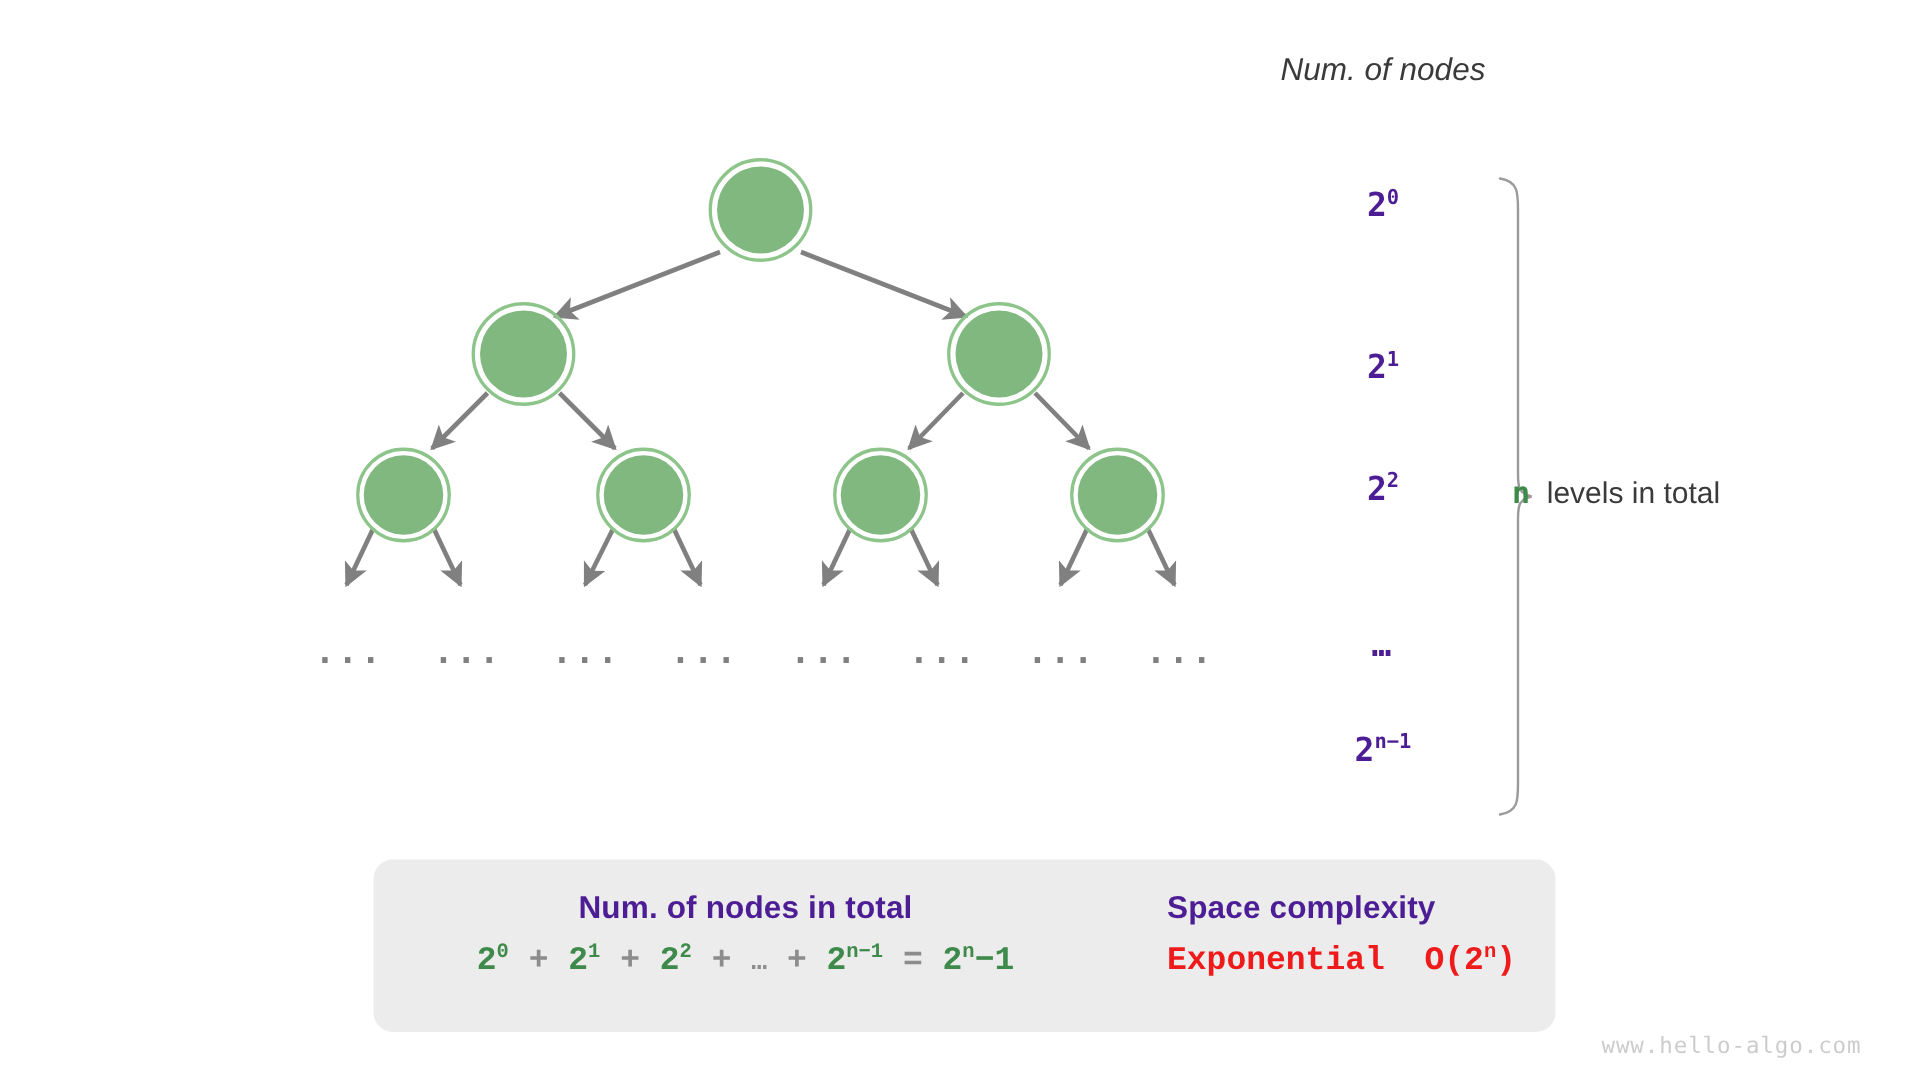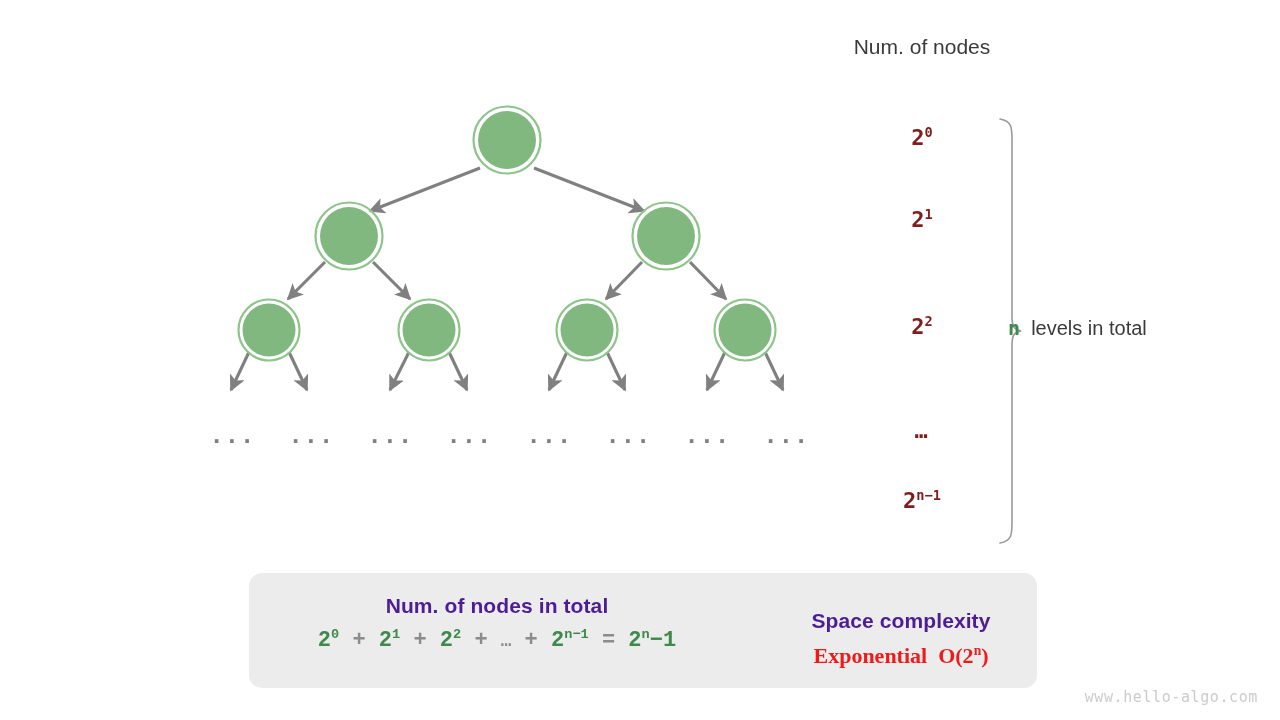--- a/index.html
+++ b/index.html
@@ -32,31 +32,32 @@
   
   .col-header {
     left: 812px;
     top: 32px;
     width: 220px;
     text-align: center;
     font-size: 21px;
     line-height: 29px;
     color: #3a3a3a;
     font-family: "Liberation Sans", sans-serif;
+    font-style: italic;
   }
 
   
   .level-label {
     width: 120px;
     text-align: center;
     left: 862px;
     font-family: "DejaVu Sans Mono", "Liberation Mono", monospace;
     font-weight: bold;
     font-size: 22px;
-    color: #7f1d1d;
+    color: #4c1d95;
     letter-spacing: 0px;
   }
   .level-label sup {
     font-size: 0.62em;
     vertical-align: super;
     line-height: 0;
   }
   .level-label.dots {
     font-size: 22px;
     letter-spacing: 2px;
@@ -101,22 +102,20 @@
   .sum-left {
     left: 262px;
     top: 594px;
     width: 470px;
     text-align: center;
   }
   .sum-right {
     left: 778px;
     top: 594px;
     width: 246px;
-    text-align: center;
-    margin-top: 15px;
   }
   .sum-title {
     font-size: 21px;
     font-weight: bold;
     color: #4c1d95;
     letter-spacing: 0.1px;
   }
   .sum-formula {
     margin-top: 10px;
     font-family: Liberation Mono, monospace;
@@ -133,35 +132,35 @@
   .sum-formula .op {
     color: #8c8c8c;
     font-weight: bold;
   }
   .sum-formula .midots {
     color: #8c8c8c;
     font-size: 0.8em;
   }
   .sum-complexity {
     margin-top: 10px;
-    font-family: Liberation Serif, serif;
+    font-family: Liberation Mono, monospace;
     font-size: 22px;
     font-weight: bold;
     color: #ef1b1b;
     white-space: nowrap;
   }
   .sum-complexity sup {
     font-size: 0.62em;
     vertical-align: super;
     line-height: 0;
   }
 
   
   .watermark {
-    right: 22px;
+    right: 39px;
     bottom: 14px;
     font-family: "DejaVu Sans Mono", "Liberation Mono", monospace;
     font-size: 15px;
     color: #cccccc;
     letter-spacing: 0.6px;
     margin-top: 12px;
   }
 </style>
 </head>
 <body>
@@ -243,21 +242,21 @@
     </g>
   </svg>
 
   <div class="abs col-header">
     <div>Num. of nodes</div>
   </div>
 
   <div class="abs level-label" style="top:125px">
     <span>2</span><sup>0</sup>
   </div>
-  <div class="abs level-label" style="top:207px">
+  <div class="abs level-label" style="top:233px">
     <span>2</span><sup>1</sup>
   </div>
   <div class="abs level-label" style="top:314px">
     <span>2</span><sup>2</sup>
   </div>
   <div class="abs level-label dots" style="top:418px">
     <span>…</span>
   </div>
   <div class="abs level-label" style="top:488px">
     <span>2</span><sup>n−1</sup>

